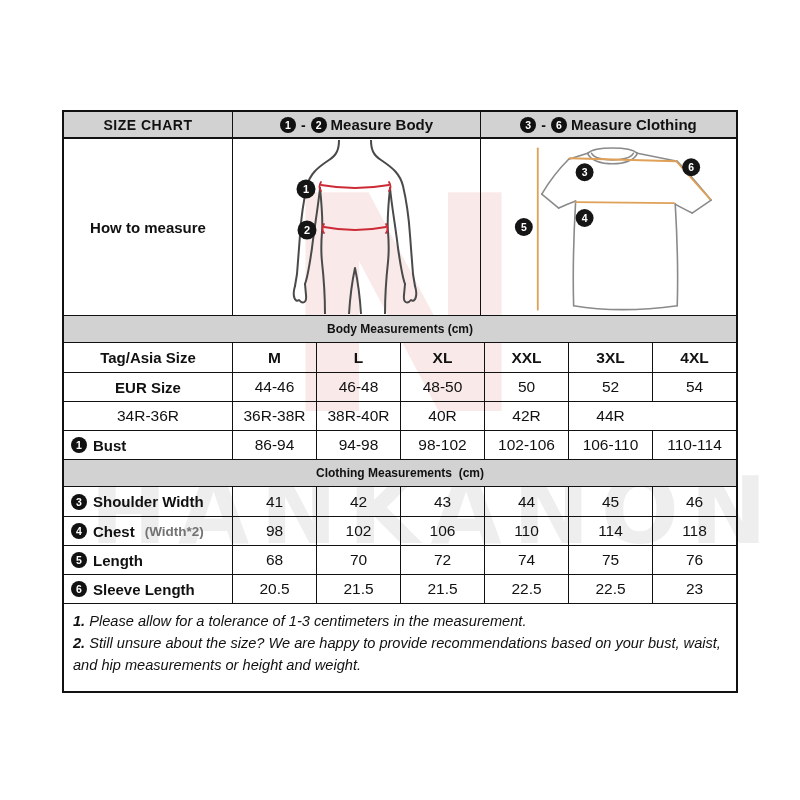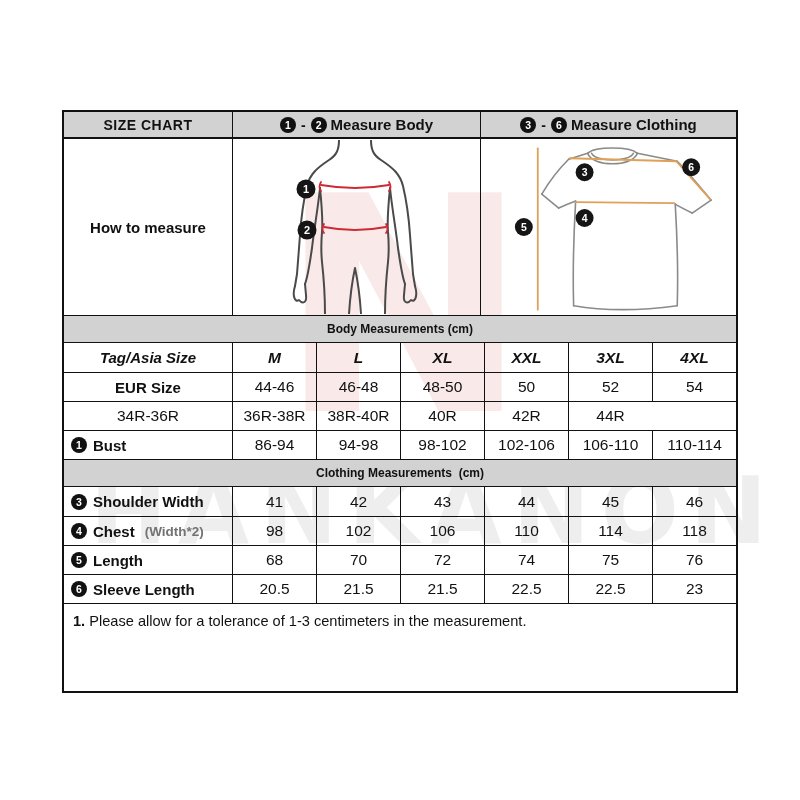--- a/index.html
+++ b/index.html
@@ -29,21 +29,21 @@
   .hbadge{display:inline-flex;width:16px;height:16px;border-radius:50%;background:#111;color:#fff;
           font-size:10.5px;font-weight:bold;align-items:center;justify-content:center;flex:0 0 auto;}
   .hdash{font-weight:bold;font-size:14px;margin:0 1px;}
   .hgroup{display:flex;align-items:center;gap:4px;}
   .label-center{font-weight:bold;font-size:15px;justify-content:center;}
   .label-left{font-weight:bold;font-size:15px;justify-content:flex-start;padding-left:7px;gap:6px;}
   .val{font-size:15.5px;text-align:center;}
   .valbold{font-size:15.5px;font-weight:bold;}
   .chestnote{color:#737373;font-weight:bold;font-size:13.5px;margin-left:4px;}
   .notes{border-top:1px solid #111;padding:7px 9px 9px 9px;font-size:14.6px;line-height:1.5;
-         box-sizing:border-box;min-height:88px;background:transparent;}
+         box-sizing:border-box;min-height:88px;background:transparent;font-style:italic;}
   .note-line b{font-weight:bold;}
   svg{display:block;}
 </style>
 </head>
 <body>
 
 <div class="sheet">
 
   <div class="wm-n">N</div>
   <div class="wm-text">HANKANON</div>
@@ -144,21 +144,21 @@
           <g>
             <circle cx="211" cy="27" r="9" fill="#151515"></circle>
             <text x="211" y="31" text-anchor="middle" fill="#fff" font-size="10.5" font-weight="bold">6</text>
           </g>
         </svg>
       </div>
     </div>
 
     <div class="band">Body Measurements (cm)</div>
 
-    <div class="row datarow" style="border-top:none;font-style:italic;">
+    <div class="row datarow" style="border-top:none;">
       <div class="cell label-center">Tag/Asia Size</div>
       <div class="cell valbold">M</div>
       <div class="cell valbold">L</div>
       <div class="cell valbold">XL</div>
       <div class="cell valbold">XXL</div>
       <div class="cell valbold">3XL</div>
       <div class="cell valbold">4XL</div>
     </div>
 
     <div class="row datarow">
@@ -243,16 +243,17 @@
       <div class="cell val">20.5</div>
       <div class="cell val">21.5</div>
       <div class="cell val">21.5</div>
       <div class="cell val">22.5</div>
       <div class="cell val">22.5</div>
       <div class="cell val">23</div>
     </div>
 
     <div class="notes">
       <div class="note-line"><b>1.</b><span> Please allow for a tolerance of 1-3 centimeters in the measurement.</span></div>
+      <div class="note-line"><b>2.</b><span> Still unsure about the size? We are happy to provide recommendations based on your bust, waist, and hip measurements or height and weight.</span></div>
     </div>
 
   </div>
 </div>
 
 </body></html>

